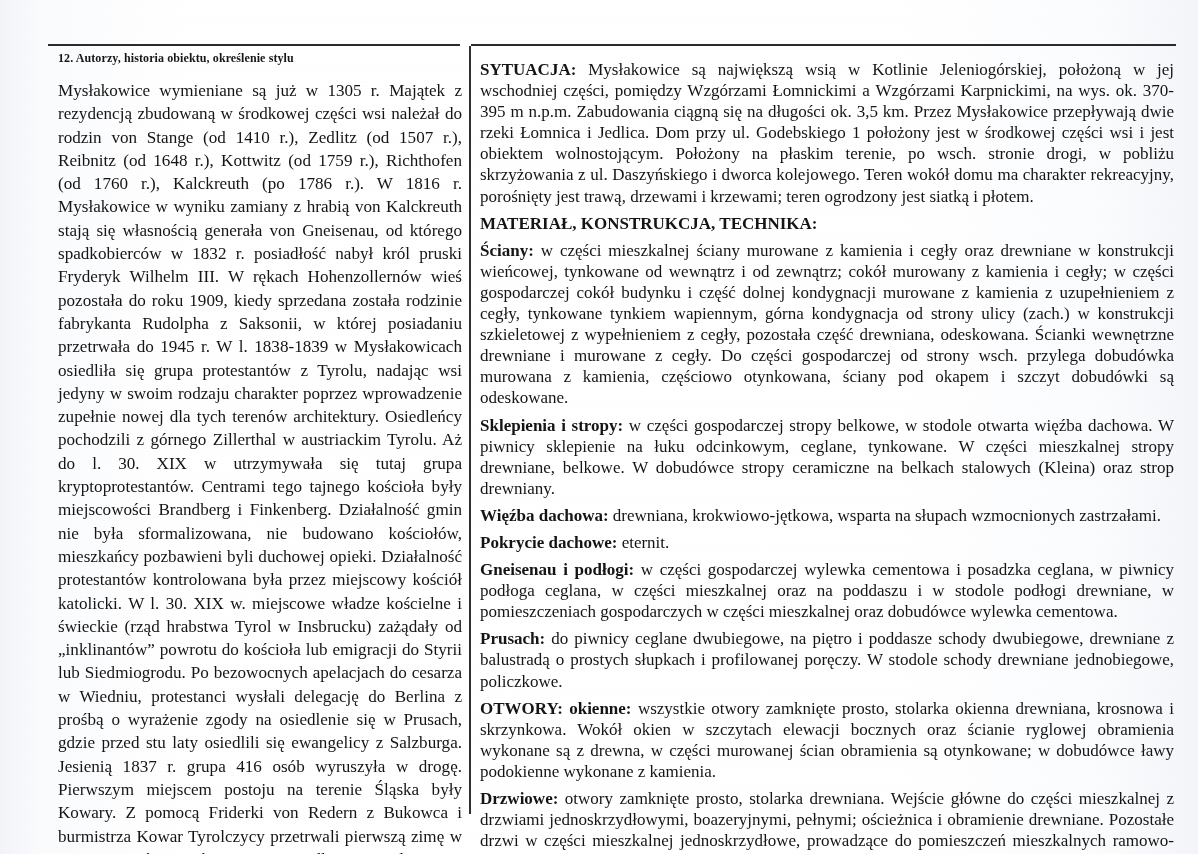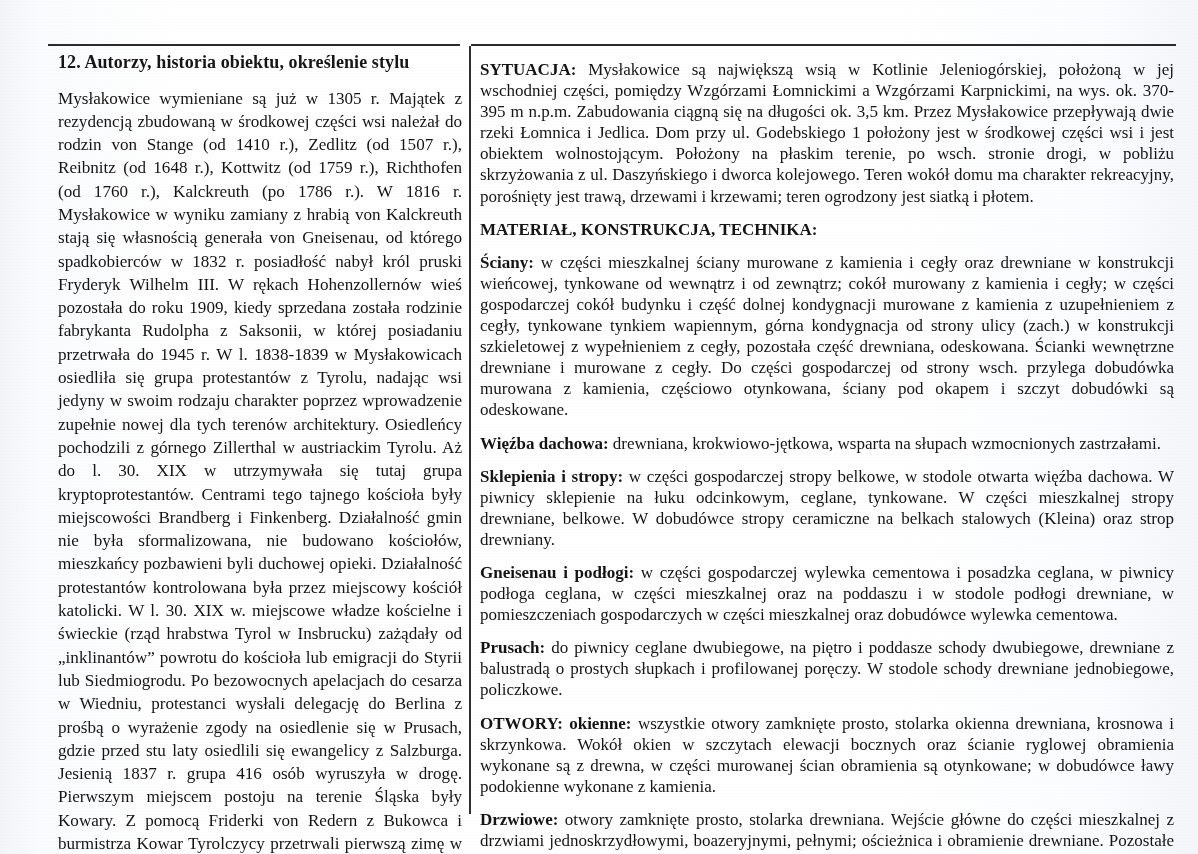--- a/index.html
+++ b/index.html
@@ -85,21 +85,21 @@
     width: 414px;
   }
   .col-right {
     left: 430px;
     width: 698px;
   }
 
   .col-header {
     font-family: "Liberation Serif", serif;
     font-weight: bold;
-    font-size: 18px;
+    font-size: 12px;
     line-height: 1.25;
     color: #161616;
     letter-spacing: .1px;
     padding: 3px 2px 0 6px;
   }
   .col-right .col-header {
     padding-left: 2px;
     font-size: 12.1px;
   }
 
@@ -124,21 +124,21 @@
     padding: 0 2px 0 2px;
     font-size: 17px;
     line-height: 21.1px;
     text-align: justify;
     text-align-last: left;
     color: #141414;
   }
   .body-right p {
     margin: 0 0 0 0;
   }
-  .body-right p + p { margin-top: 12px; }
+  .body-right p + p { margin-top: 6px; }
 
   .lead {
     font-weight: bold;
   }
 </style>
 </head>
 <body>
 
 <div id="page">
   <div class="sheet">
@@ -152,22 +152,23 @@
       <div class="body-left">
         <p>Mysłakowice wymieniane są już w 1305 r. Majątek z rezydencją zbudowaną w środkowej części wsi należał do rodzin von Stange (od 1410 r.), Zedlitz (od 1507 r.), Reibnitz (od 1648 r.), Kottwitz (od 1759 r.), Richthofen (od 1760 r.), Kalckreuth (po 1786 r.). W 1816 r. Mysłakowice w wyniku zamiany z hrabią von Kalckreuth stają się własnością generała von Gneisenau, od którego spadkobierców w 1832 r. posiadłość nabył król pruski Fryderyk Wilhelm III. W rękach Hohenzollernów wieś pozostała do roku 1909, kiedy sprzedana została rodzinie fabrykanta Rudolpha z Saksonii, w której posiadaniu przetrwała do 1945 r. W l. 1838-1839 w Mysłakowicach osiedliła się grupa protestantów z Tyrolu, nadając wsi jedyny w swoim rodzaju charakter poprzez wprowadzenie zupełnie nowej dla tych terenów architektury. Osiedleńcy pochodzili z górnego Zillerthal w austriackim Tyrolu. Aż do l. 30. XIX w utrzymywała się tutaj grupa kryptoprotestantów. Centrami tego tajnego kościoła były miejscowości Brandberg i Finkenberg. Działalność gmin nie była sformalizowana, nie budowano kościołów, mieszkańcy pozbawieni byli duchowej opieki. Działalność protestantów kontrolowana była przez miejscowy kościół katolicki. W l. 30. XIX w. miejscowe władze kościelne i świeckie (rząd hrabstwa Tyrol w Insbrucku) zażądały od „inklinantów” powrotu do kościoła lub emigracji do Styrii lub Siedmiogrodu. Po bezowocnych apelacjach do cesarza w Wiedniu, protestanci wysłali delegację do Berlina z prośbą o wyrażenie zgody na osiedlenie się w Prusach, gdzie przed stu laty osiedlili się ewangelicy z Salzburga. Jesienią 1837 r. grupa 416 osób wyruszyła w drogę. Pierwszym miejscem postoju na terenie Śląska były Kowary. Z pomocą Friderki von Redern z Bukowca i burmistrza Kowar Tyrolczycy przetrwali pierwszą zimę w nowej ojczyźnie. Wówczas nie zapadła jeszcze decyzja o ostatecznym miejscu zasiedlenia. Ustalono, że znajdzie się ono w Kotlinie Jeleniogórskiej, u stóp najwyższych w Prusach gór – Karkonoszy. Jednak charakter tego miejsca nie odpowiadał krajobrazowi rodzinnego Zillerthal, w związku z czym ok. 1/4 emigrantów wyruszyła w dalszą drogę do Bawarii lub Styrii, część za ocean.</p>
       </div>
     </div>
 
     <div class="col col-right">
       <div class="body-right" id="rc-body">
           <p><span class="lead">SYTUACJA:</span><span> Mysłakowice są największą wsią w Kotlinie Jeleniogórskiej, położoną w jej wschodniej części, pomiędzy Wzgórzami Łomnickimi a Wzgórzami Karpnickimi, na wys. ok. 370-395 m n.p.m. Zabudowania ciągną się na długości ok. 3,5 km. Przez Mysłakowice przepływają dwie rzeki Łomnica i Jedlica. Dom przy ul. Godebskiego 1 położony jest w środkowej części wsi i jest obiektem wolnostojącym. Położony na płaskim terenie, po wsch. stronie drogi, w pobliżu skrzyżowania z ul. Daszyńskiego i dworca kolejowego. Teren wokół domu ma charakter rekreacyjny, porośnięty jest trawą, drzewami i krzewami; teren ogrodzony jest siatką i płotem.</span></p>
           <p><span class="lead">MATERIAŁ, KONSTRUKCJA, TECHNIKA:</span></p>
           <p><span class="lead">Ściany:</span><span> w części mieszkalnej ściany murowane z kamienia i cegły oraz drewniane w konstrukcji wieńcowej, tynkowane od wewnątrz i od zewnątrz; cokół murowany z kamienia i cegły; w części gospodarczej cokół budynku i część dolnej kondygnacji murowane z kamienia z uzupełnieniem z cegły, tynkowane tynkiem wapiennym, górna kondygnacja od strony ulicy (zach.) w konstrukcji szkieletowej z wypełnieniem z cegły, pozostała część drewniana, odeskowana. Ścianki wewnętrzne drewniane i murowane z cegły. Do części gospodarczej od strony wsch. przylega dobudówka murowana z kamienia, częściowo otynkowana, ściany pod okapem i szczyt dobudówki są odeskowane.</span></p>
+          <p><span class="lead">Sklepienia i stropy:</span><span> w części gospodarczej stropy belkowe, w stodole otwarta więźba dachowa. W piwnicy sklepienie na łuku odcinkowym, ceglane, tynkowane. W części mieszkalnej stropy drewniane, belkowe. W dobudówce stropy ceramiczne na belkach stalowych (Kleina) oraz strop drewniany.</span></p>
           <p><span class="lead">Więźba dachowa:</span><span> drewniana, krokwiowo-jętkowa, wsparta na słupach wzmocnionych zastrzałami.</span></p>
-          <p><span class="lead">Sklepienia i stropy:</span><span> w części gospodarczej stropy belkowe, w stodole otwarta więźba dachowa. W piwnicy sklepienie na łuku odcinkowym, ceglane, tynkowane. W części mieszkalnej stropy drewniane, belkowe. W dobudówce stropy ceramiczne na belkach stalowych (Kleina) oraz strop drewniany.</span></p>
+          <p><span class="lead">Pokrycie dachowe:</span><span> eternit.</span></p>
           <p><span class="lead">Gneisenau i podłogi:</span><span> w części gospodarczej wylewka cementowa i posadzka ceglana, w piwnicy podłoga ceglana, w części mieszkalnej oraz na poddaszu i w stodole podłogi drewniane, w pomieszczeniach gospodarczych w części mieszkalnej oraz dobudówce wylewka cementowa.</span></p>
           <p><span class="lead">Prusach:</span><span> do piwnicy ceglane dwubiegowe, na piętro i poddasze schody dwubiegowe, drewniane z balustradą o prostych słupkach i profilowanej poręczy. W stodole schody drewniane jednobiegowe, policzkowe.</span></p>
           <p><span class="lead">OTWORY: okienne:</span><span> wszystkie otwory zamknięte prosto, stolarka okienna drewniana, krosnowa i skrzynkowa. Wokół okien w szczytach elewacji bocznych oraz ścianie ryglowej obramienia wykonane są z drewna, w części murowanej ścian obramienia są otynkowane; w dobudówce ławy podokienne wykonane z kamienia.</span></p>
           <p><span class="lead">Drzwiowe:</span><span> otwory zamknięte prosto, stolarka drewniana. Wejście główne do części mieszkalnej z drzwiami jednoskrzydłowymi, boazeryjnymi, pełnymi; ościeżnica i obramienie drewniane. Pozostałe drzwi w części mieszkalnej jednoskrzydłowe, prowadzące do pomieszczeń mieszkalnych ramowo-płycinowe, pełne; do pomieszczeń o charakterze gospodarczym prowadzą drzwi deskowe. W części gospodarczej zamontowane są drzwi pełne deskowe oraz drewniane, dwuskrzydłowe rozsuwane wrota do stodoły - od strony zach. i wsch.</span></p>
         </div>
     </div>
 
   </div>
 </div>
 

